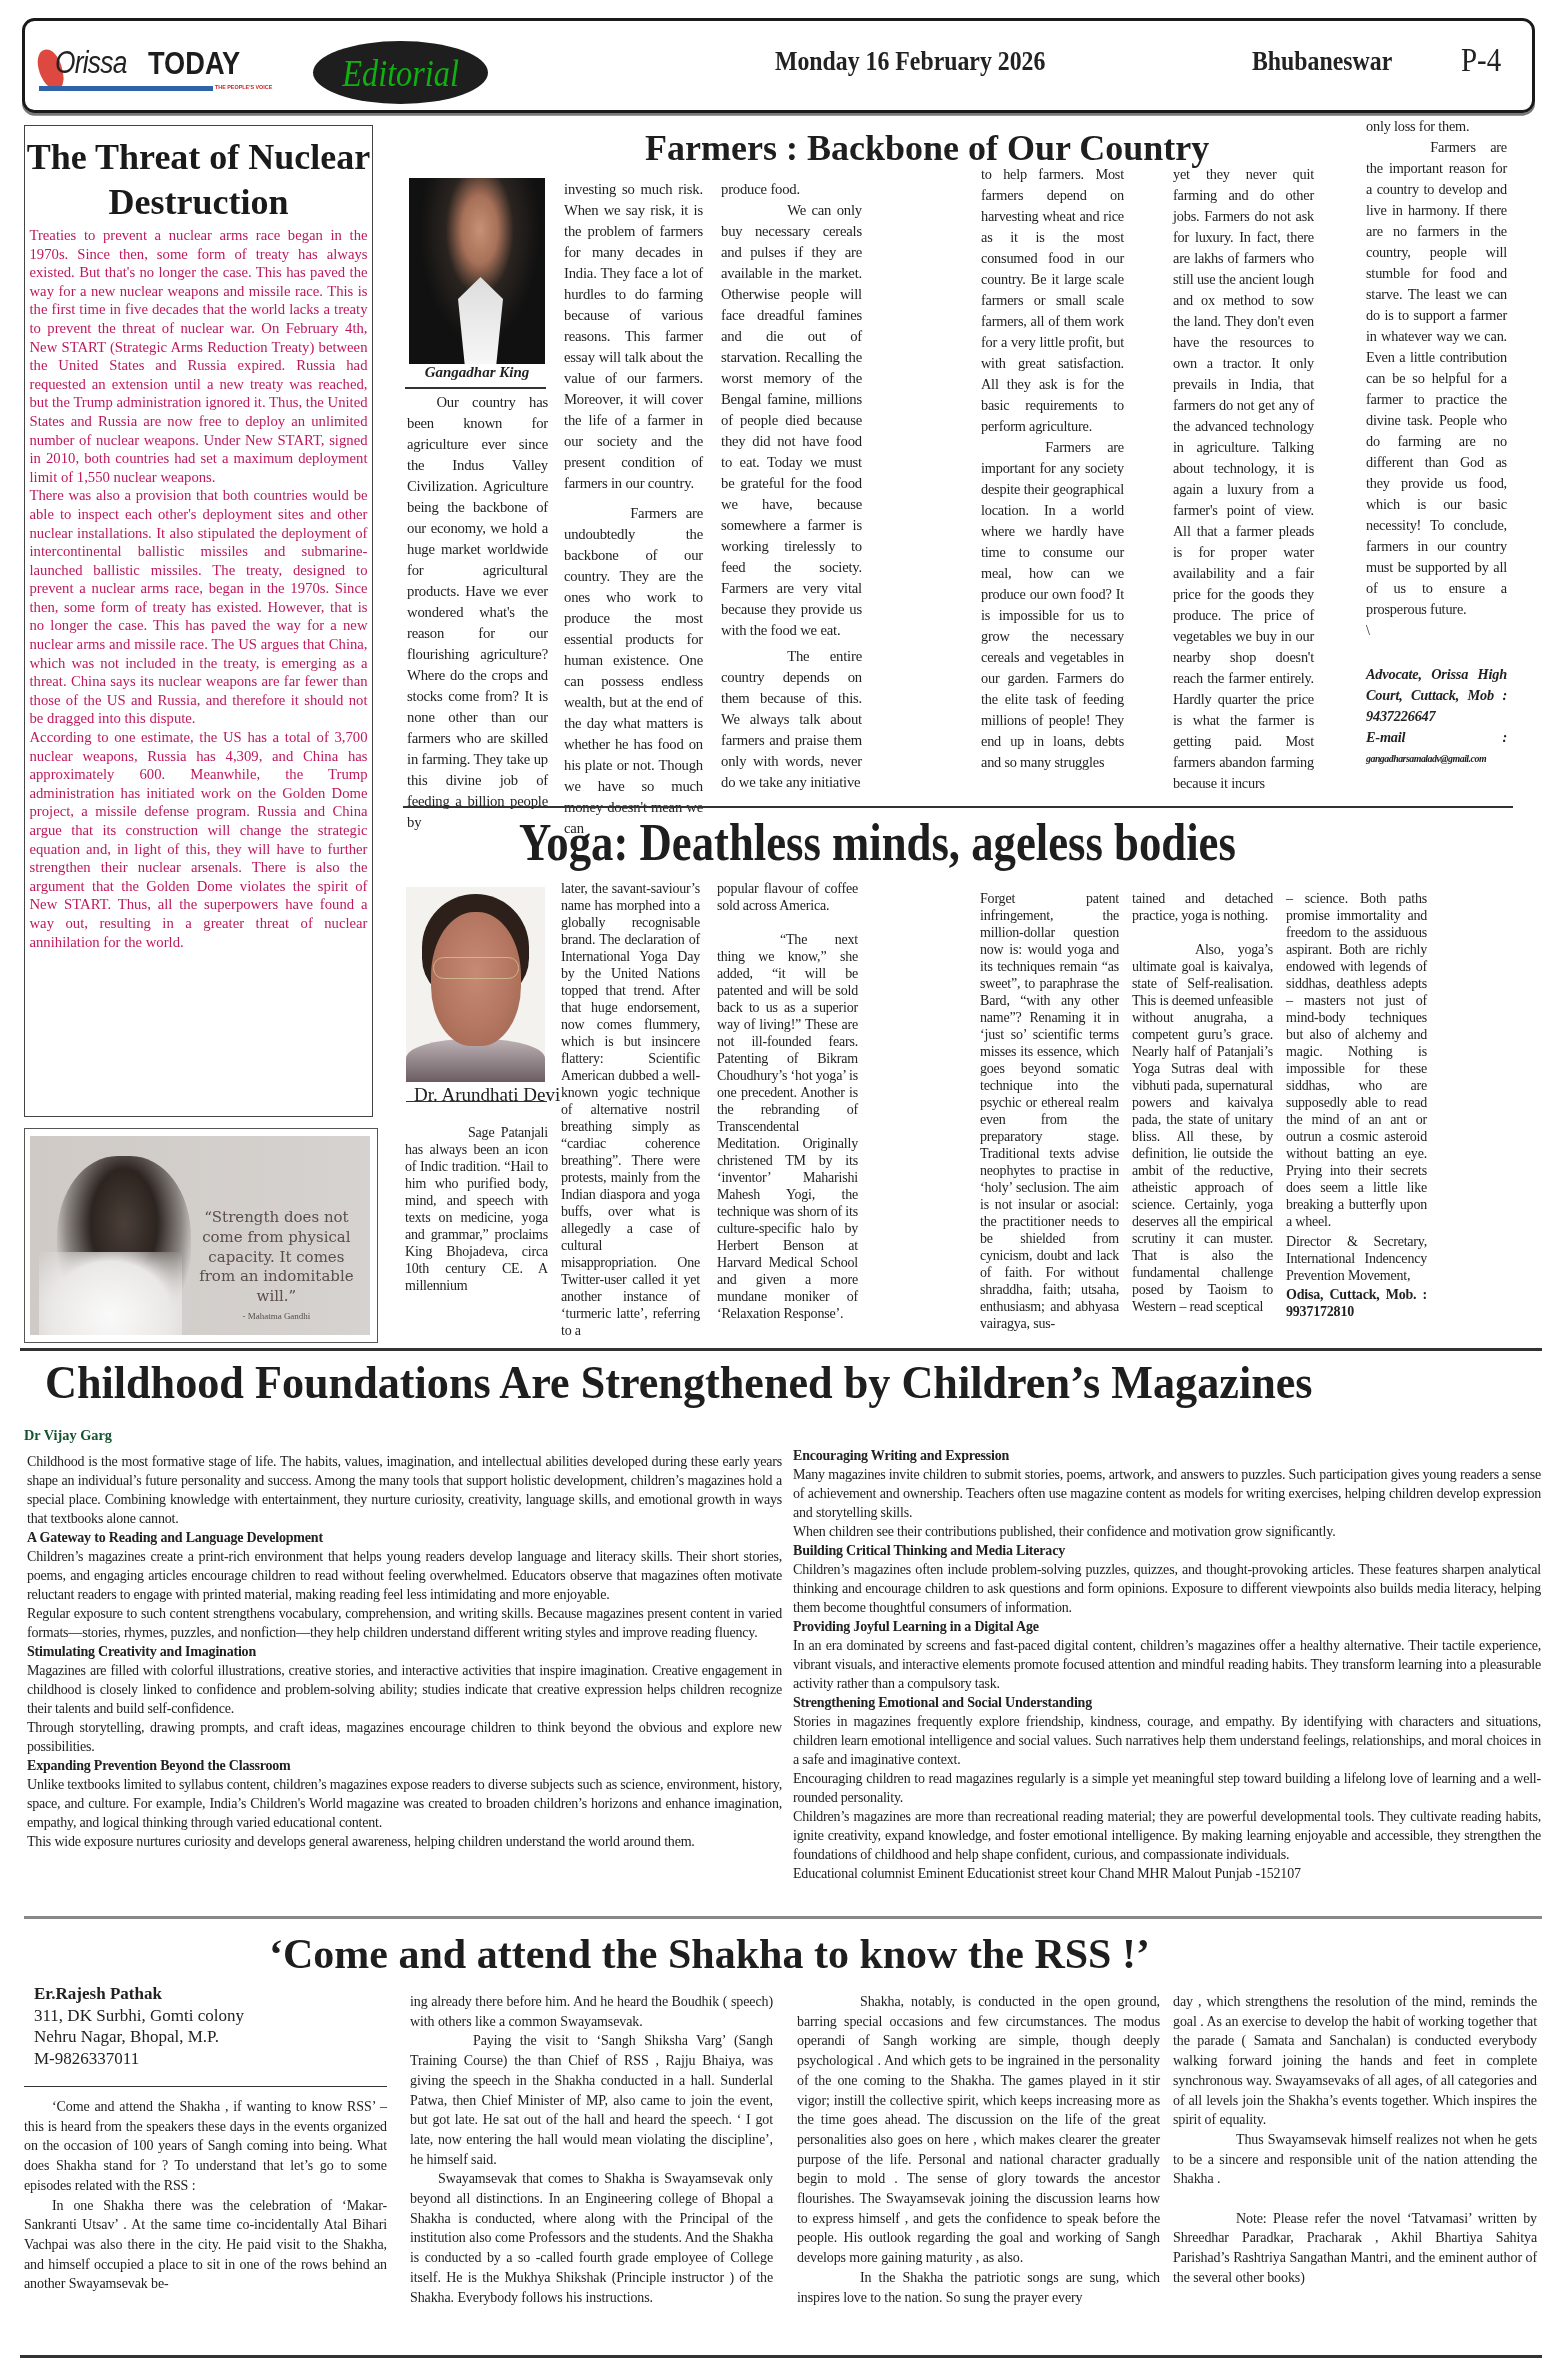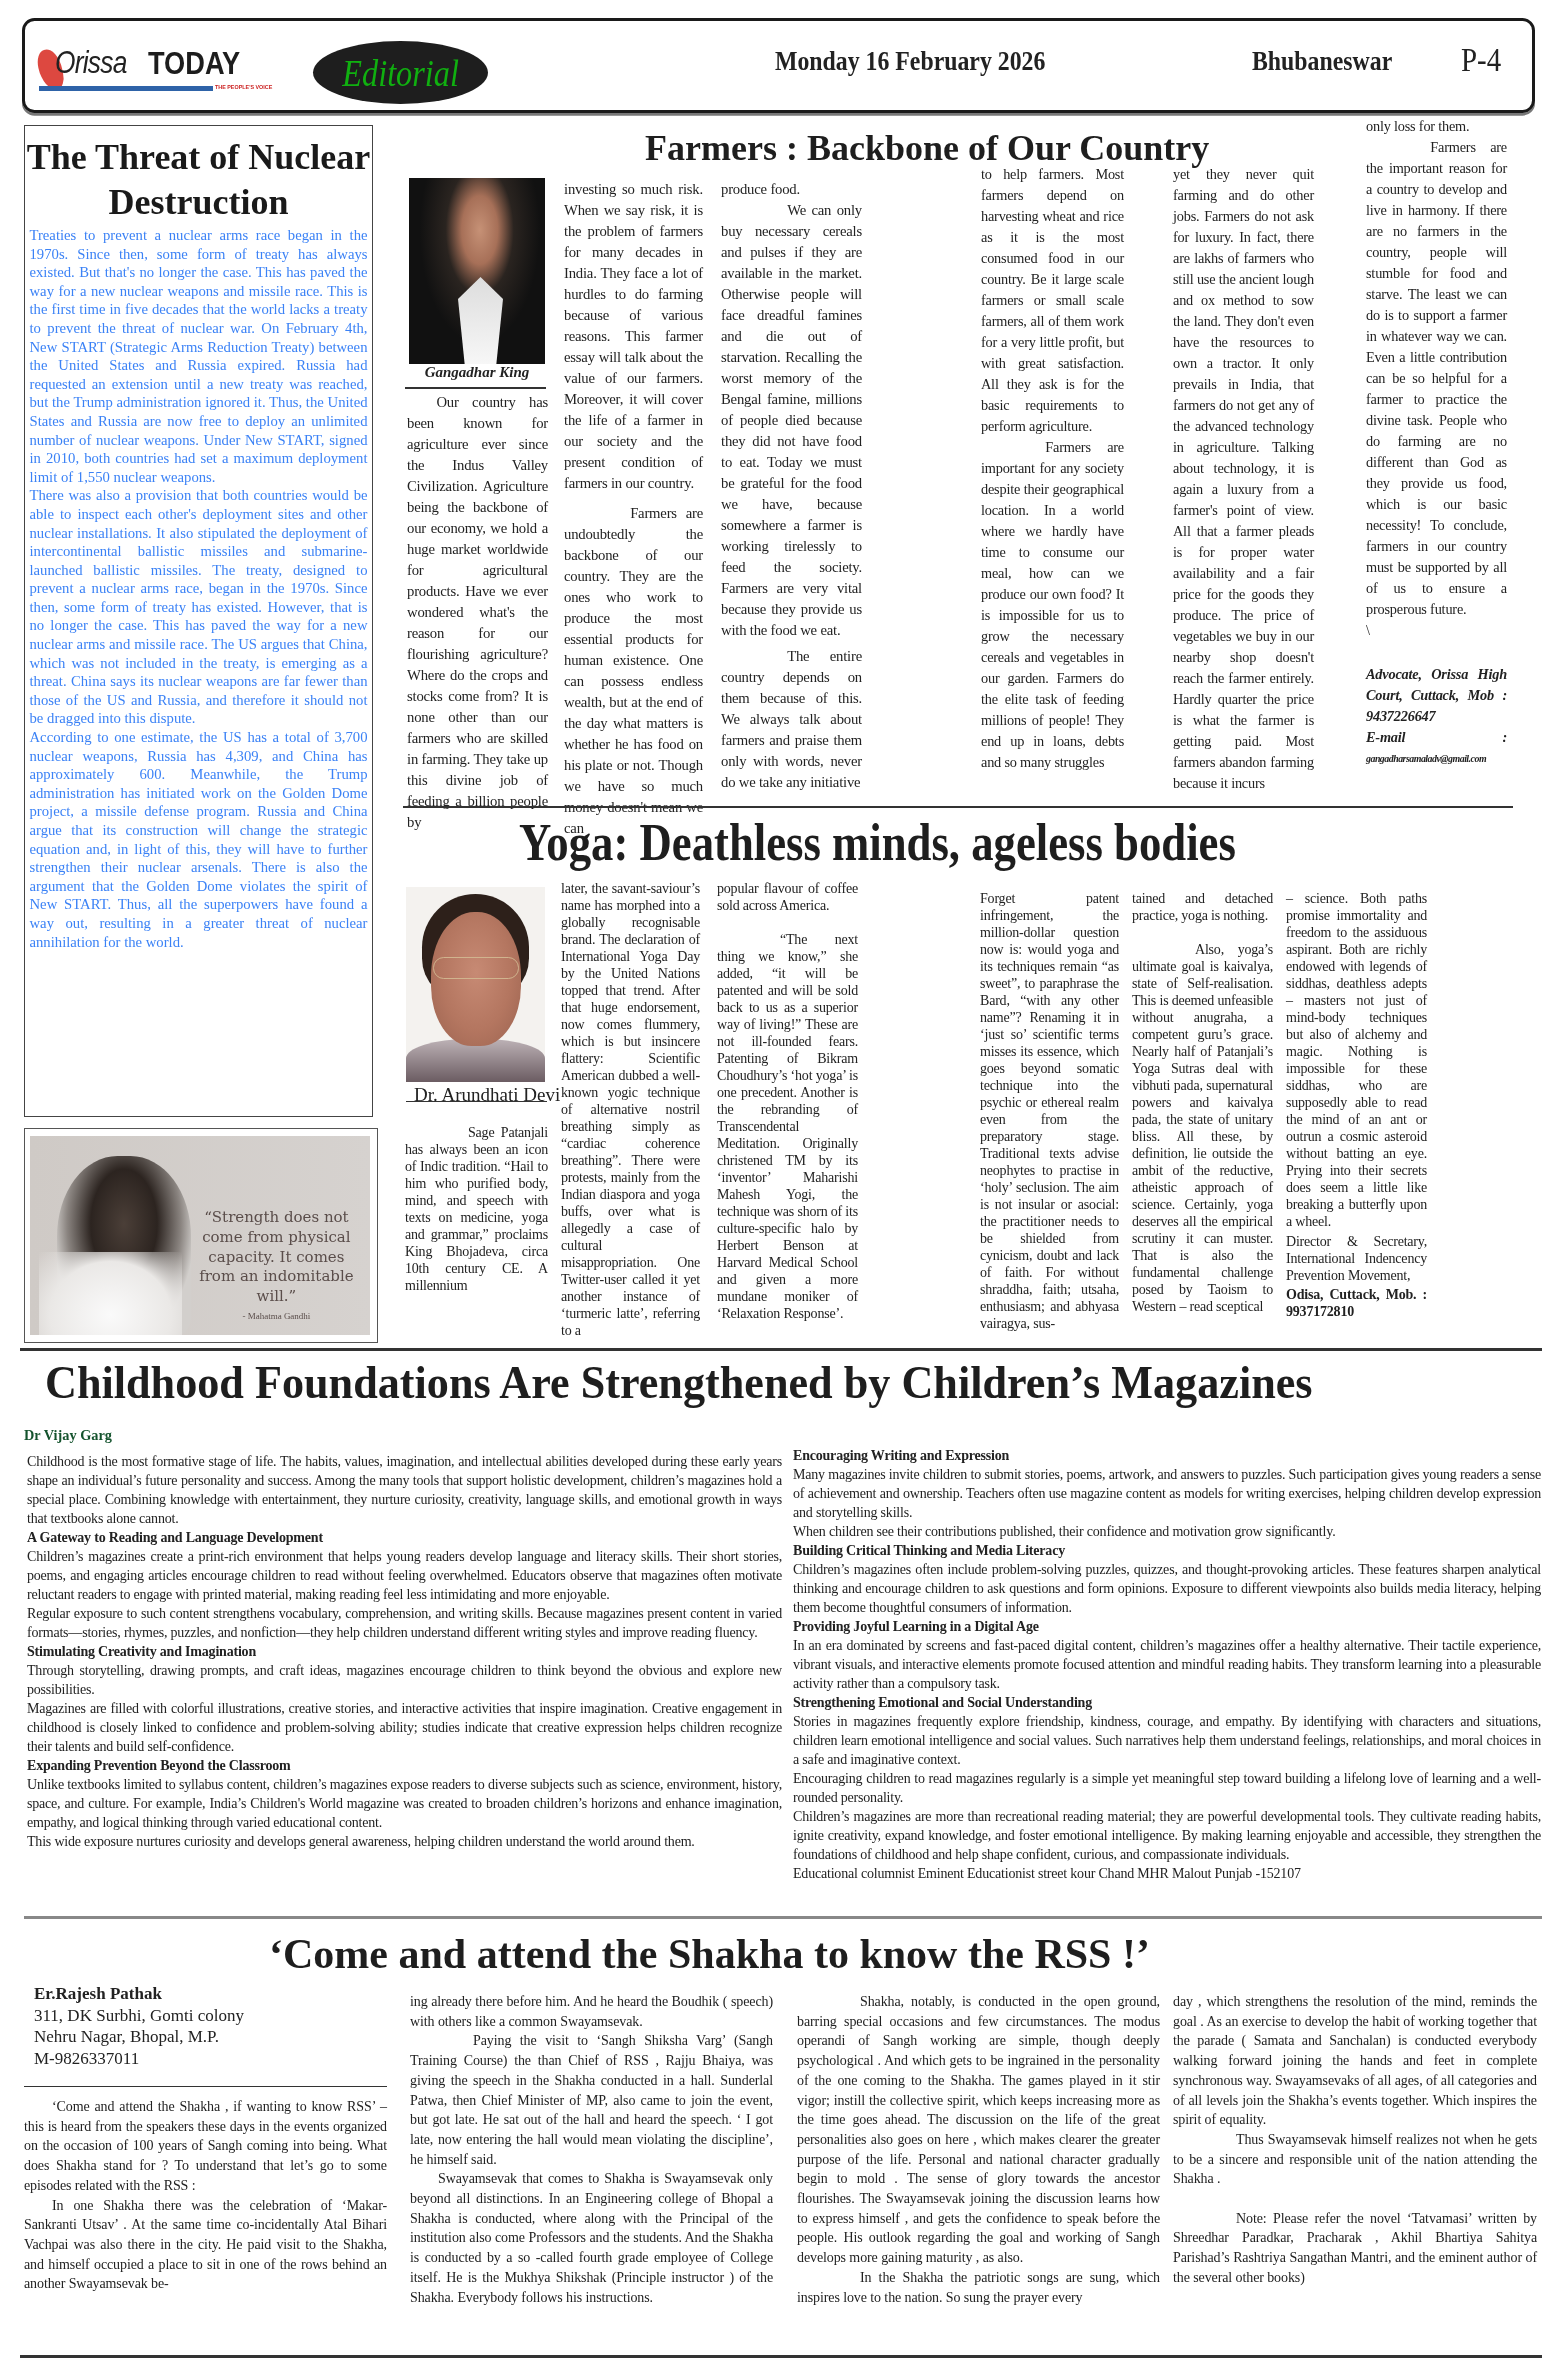--- a/index.html
+++ b/index.html
@@ -21,21 +21,21 @@
   #logo-tag { left: 176px; top: 39px; font-family: "Liberation Sans", sans-serif; font-size: 5.4px; font-weight: bold; color: #c22; white-space: nowrap; }
   #section-badge { left: 313px; top: 41px; width: 175px; height: 63px; background: #1e1e1e; border-radius: 50%; display: flex; align-items: center; justify-content: center; }
   #section-badge span { font-family: "Liberation Serif", serif; font-style: italic; font-size: 38px; color: #10b010; transform: scaleX(.85); }
   #date { left: 775px; top: 45px; font-size: 28px; font-weight: bold; color: #222; transform: scaleX(.85); transform-origin: left; white-space: nowrap; }
   #city { left: 1252px; top: 45px; font-size: 28px; font-weight: bold; color: #222; transform: scaleX(.85); transform-origin: left; }
   #page-num { left: 1461px; top: 41px; font-size: 34px; color: #222; transform: scaleX(.85); transform-origin: left; }
 
   
   #nuclear-box { left: 24px; top: 125px; width: 349px; height: 992px; border: 1.8px solid #444; }
   #nuclear-title { left: 0; top: 9px; width: 100%; text-align: center; font-weight: bold; font-size: 36px; line-height: 45px; color: #1a1a1a; }
-  #nuclear-body { left: 4.5px; top: 100px; width: 338px; font-size: 14.7px; line-height: 18.6px; color: #3b82f6; }
+  #nuclear-body { left: 4.5px; top: 100px; width: 338px; font-size: 14.7px; line-height: 18.6px; color: #be185d; }
 
   
   #gandhi-box { left: 24px; top: 1128px; width: 354px; height: 215px; border: 1.8px solid #555; }
   #gandhi-img { left: 5.4px; top: 7.2px; width: 340px; height: 199px; background: linear-gradient(90deg, #cfcac6 0%, #d6d2cf 100%); overflow: hidden; }
   #gandhi-portrait { left: 27px; top: 19.7px; width: 134px; height: 179px; background: radial-gradient(ellipse at 50% 38%, #4b3f38 0%, #2c2420 35%, #8a8480 60%, #d2cfcc 75%); border-radius: 45% 45% 10% 10%; }
   #gandhi-robe { left: 9px; top: 116px; width: 143px; height: 90px; background: radial-gradient(ellipse at 50% 70%, #fafafa 0%, #eae8e6 60%, rgba(210,207,204,0) 100%); }
   #gandhi-quote { left: 161px; top: 72px; width: 170px; text-align: center; font-family: "DejaVu Serif", serif; font-size: 15px; line-height: 19.7px; color: #5a4d4a; }
   #gandhi-attrib { left: 161px; top: 175px; width: 170px; text-align: center; font-size: 9px; color: #5a4d4a; }
 
   
@@ -202,22 +202,22 @@
 <div id="rule-mid" class="abs"></div>
 
 <div id="child-title" class="abs">Childhood Foundations Are Strengthened by Children’s Magazines</div>
 <div id="child-author" class="abs">Dr Vijay Garg</div>
 <div id="ccol1" class="ccol just">
     <p>Childhood is the most formative stage of life. The habits, values, imagination, and intellectual abilities developed during these early years shape an individual’s future personality and success. Among the many tools that support holistic development, children’s magazines hold a special place. Combining knowledge with entertainment, they nurture curiosity, creativity, language skills, and emotional growth in ways that textbooks alone cannot.</p>
     <div class="sub">A Gateway to Reading and Language Development</div>
     <p>Children’s magazines create a print-rich environment that helps young readers develop language and literacy skills. Their short stories, poems, and engaging articles encourage children to read without feeling overwhelmed. Educators observe that magazines often motivate reluctant readers to engage with printed material, making reading feel less intimidating and more enjoyable.</p>
     <p>Regular exposure to such content strengthens vocabulary, comprehension, and writing skills. Because magazines present content in varied formats—stories, rhymes, puzzles, and nonfiction—they help children understand different writing styles and improve reading fluency.</p>
     <div class="sub">Stimulating Creativity and Imagination</div>
+    <p>Magazines are filled with colorful illustrations, creative stories, and interactive activities that inspire imagination. Creative engagement in childhood is closely linked to confidence and problem-solving ability; studies indicate that creative expression helps children recognize their talents and build self-confidence.</p>
     <p>Through storytelling, drawing prompts, and craft ideas, magazines encourage children to think beyond the obvious and explore new possibilities.</p>
-    <p>Magazines are filled with colorful illustrations, creative stories, and interactive activities that inspire imagination. Creative engagement in childhood is closely linked to confidence and problem-solving ability; studies indicate that creative expression helps children recognize their talents and build self-confidence.</p>
     <div class="sub">Expanding Prevention Beyond the Classroom</div>
     <p>Unlike textbooks limited to syllabus content, children’s magazines expose readers to diverse subjects such as science, environment, history, space, and culture. For example, India’s Children's World magazine was created to broaden children’s horizons and enhance imagination, empathy, and logical thinking through varied educational content.</p>
     <p>This wide exposure nurtures curiosity and develops general awareness, helping children understand the world around them.</p>
   </div>
 <div id="ccol2" class="ccol just">
     <div class="sub">Encouraging Writing and Expression</div>
     <p>Many magazines invite children to submit stories, poems, artwork, and answers to puzzles. Such participation gives young readers a sense of achievement and ownership. Teachers often use magazine content as models for writing exercises, helping children develop expression and storytelling skills.</p>
     <p>When children see their contributions published, their confidence and motivation grow significantly.</p>
     <div class="sub">Building Critical Thinking and Media Literacy</div>
     <p>Children’s magazines often include problem-solving puzzles, quizzes, and thought-provoking articles. These features sharpen analytical thinking and encourage children to ask questions and form opinions. Exposure to different viewpoints also builds media literacy, helping them become thoughtful consumers of information.</p>

